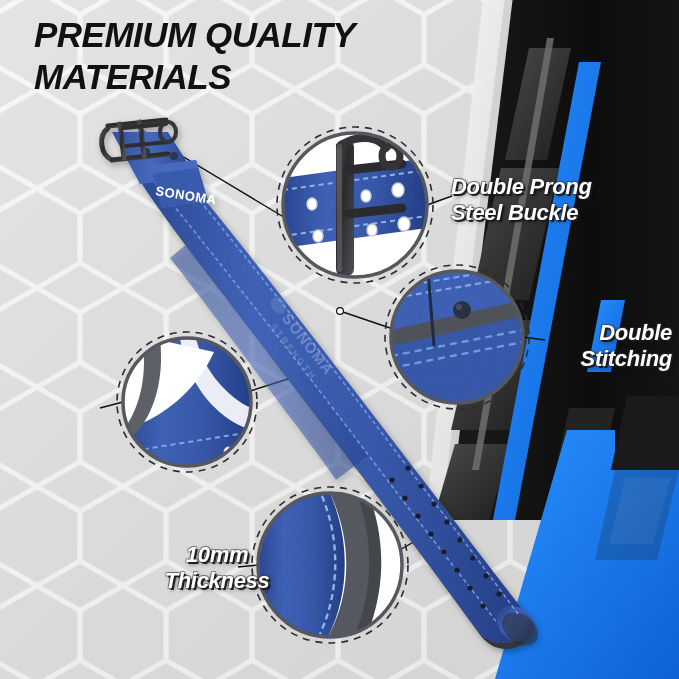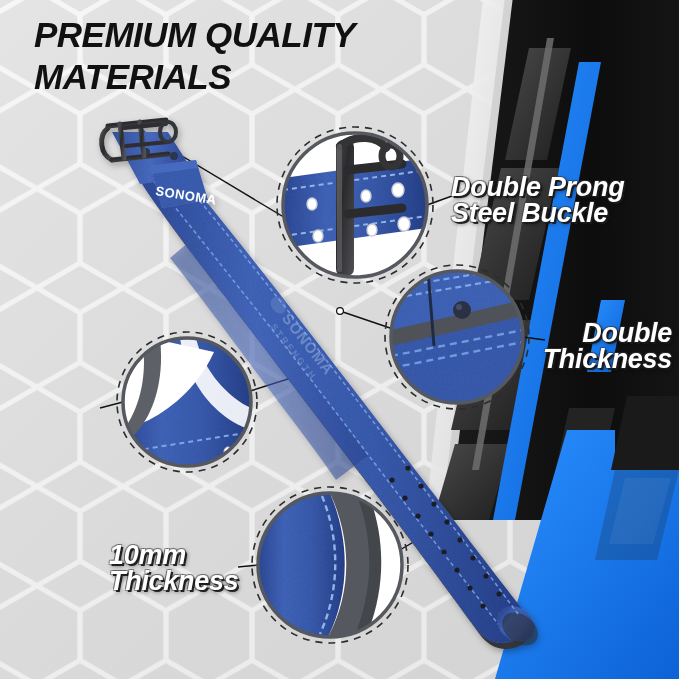--- a/index.html
+++ b/index.html
@@ -15,33 +15,33 @@
   .rightpanel{position:absolute;top:0;right:0;width:260px;height:679px;z-index:2;}
   
   .title{
     position:absolute;left:34px;top:14px;z-index:9;
     font-style:italic;font-weight:bold;font-size:35px;line-height:42px;
     letter-spacing:-0.5px;color:#111;white-space:pre-line;
   }
   
   .label{
     position:absolute;z-index:9;
-    font-style:italic;font-weight:bold;font-size:27px;line-height:26px;
+    font-style:italic;font-weight:bold;font-size:22px;line-height:26px;
     color:#ffffff;white-space:pre-line;letter-spacing:-0.3px;
     text-shadow:
       2px 2px 0 rgba(25,25,25,.95),
       2px 2px 4px rgba(0,0,0,.55),
       -1px -1px 0 rgba(60,60,60,.45),
       1px -1px 0 rgba(60,60,60,.45),
       -1px 1px 0 rgba(60,60,60,.45);
   }
   .lbl-buckle{left:451px;top:174px;}
   .lbl-stitch{left:520px;top:320px;width:152px;text-align:right;}
   .lbl-leather{left:10px;top:374px;}
-  .lbl-thick{left:109px;top:542px;width:162px;text-align:left;}
+  .lbl-thick{left:136px;top:542px;width:162px;text-align:center;}
   
   .art{position:absolute;inset:0;z-index:5;}
 </style>
 </head>
 <body>
 
 <div id="stage">
 
   <svg class="hexbg" viewBox="0 0 679 679">
     <defs>
@@ -382,17 +382,17 @@
       <circle cx="330" cy="565" r="72" fill="none" stroke="#55585e" stroke-width="3.5"></circle>
     </g>
   </svg>
 
   <div class="title">PREMIUM QUALITY
 MATERIALS</div>
 
   <div class="label lbl-buckle">Double Prong
 Steel Buckle</div>
   <div class="label lbl-stitch">Double
-Thickness</div>
+Stitching</div>
   <div class="label lbl-thick">10mm
 Thickness</div>
 
 </div>
 
 </body></html>

